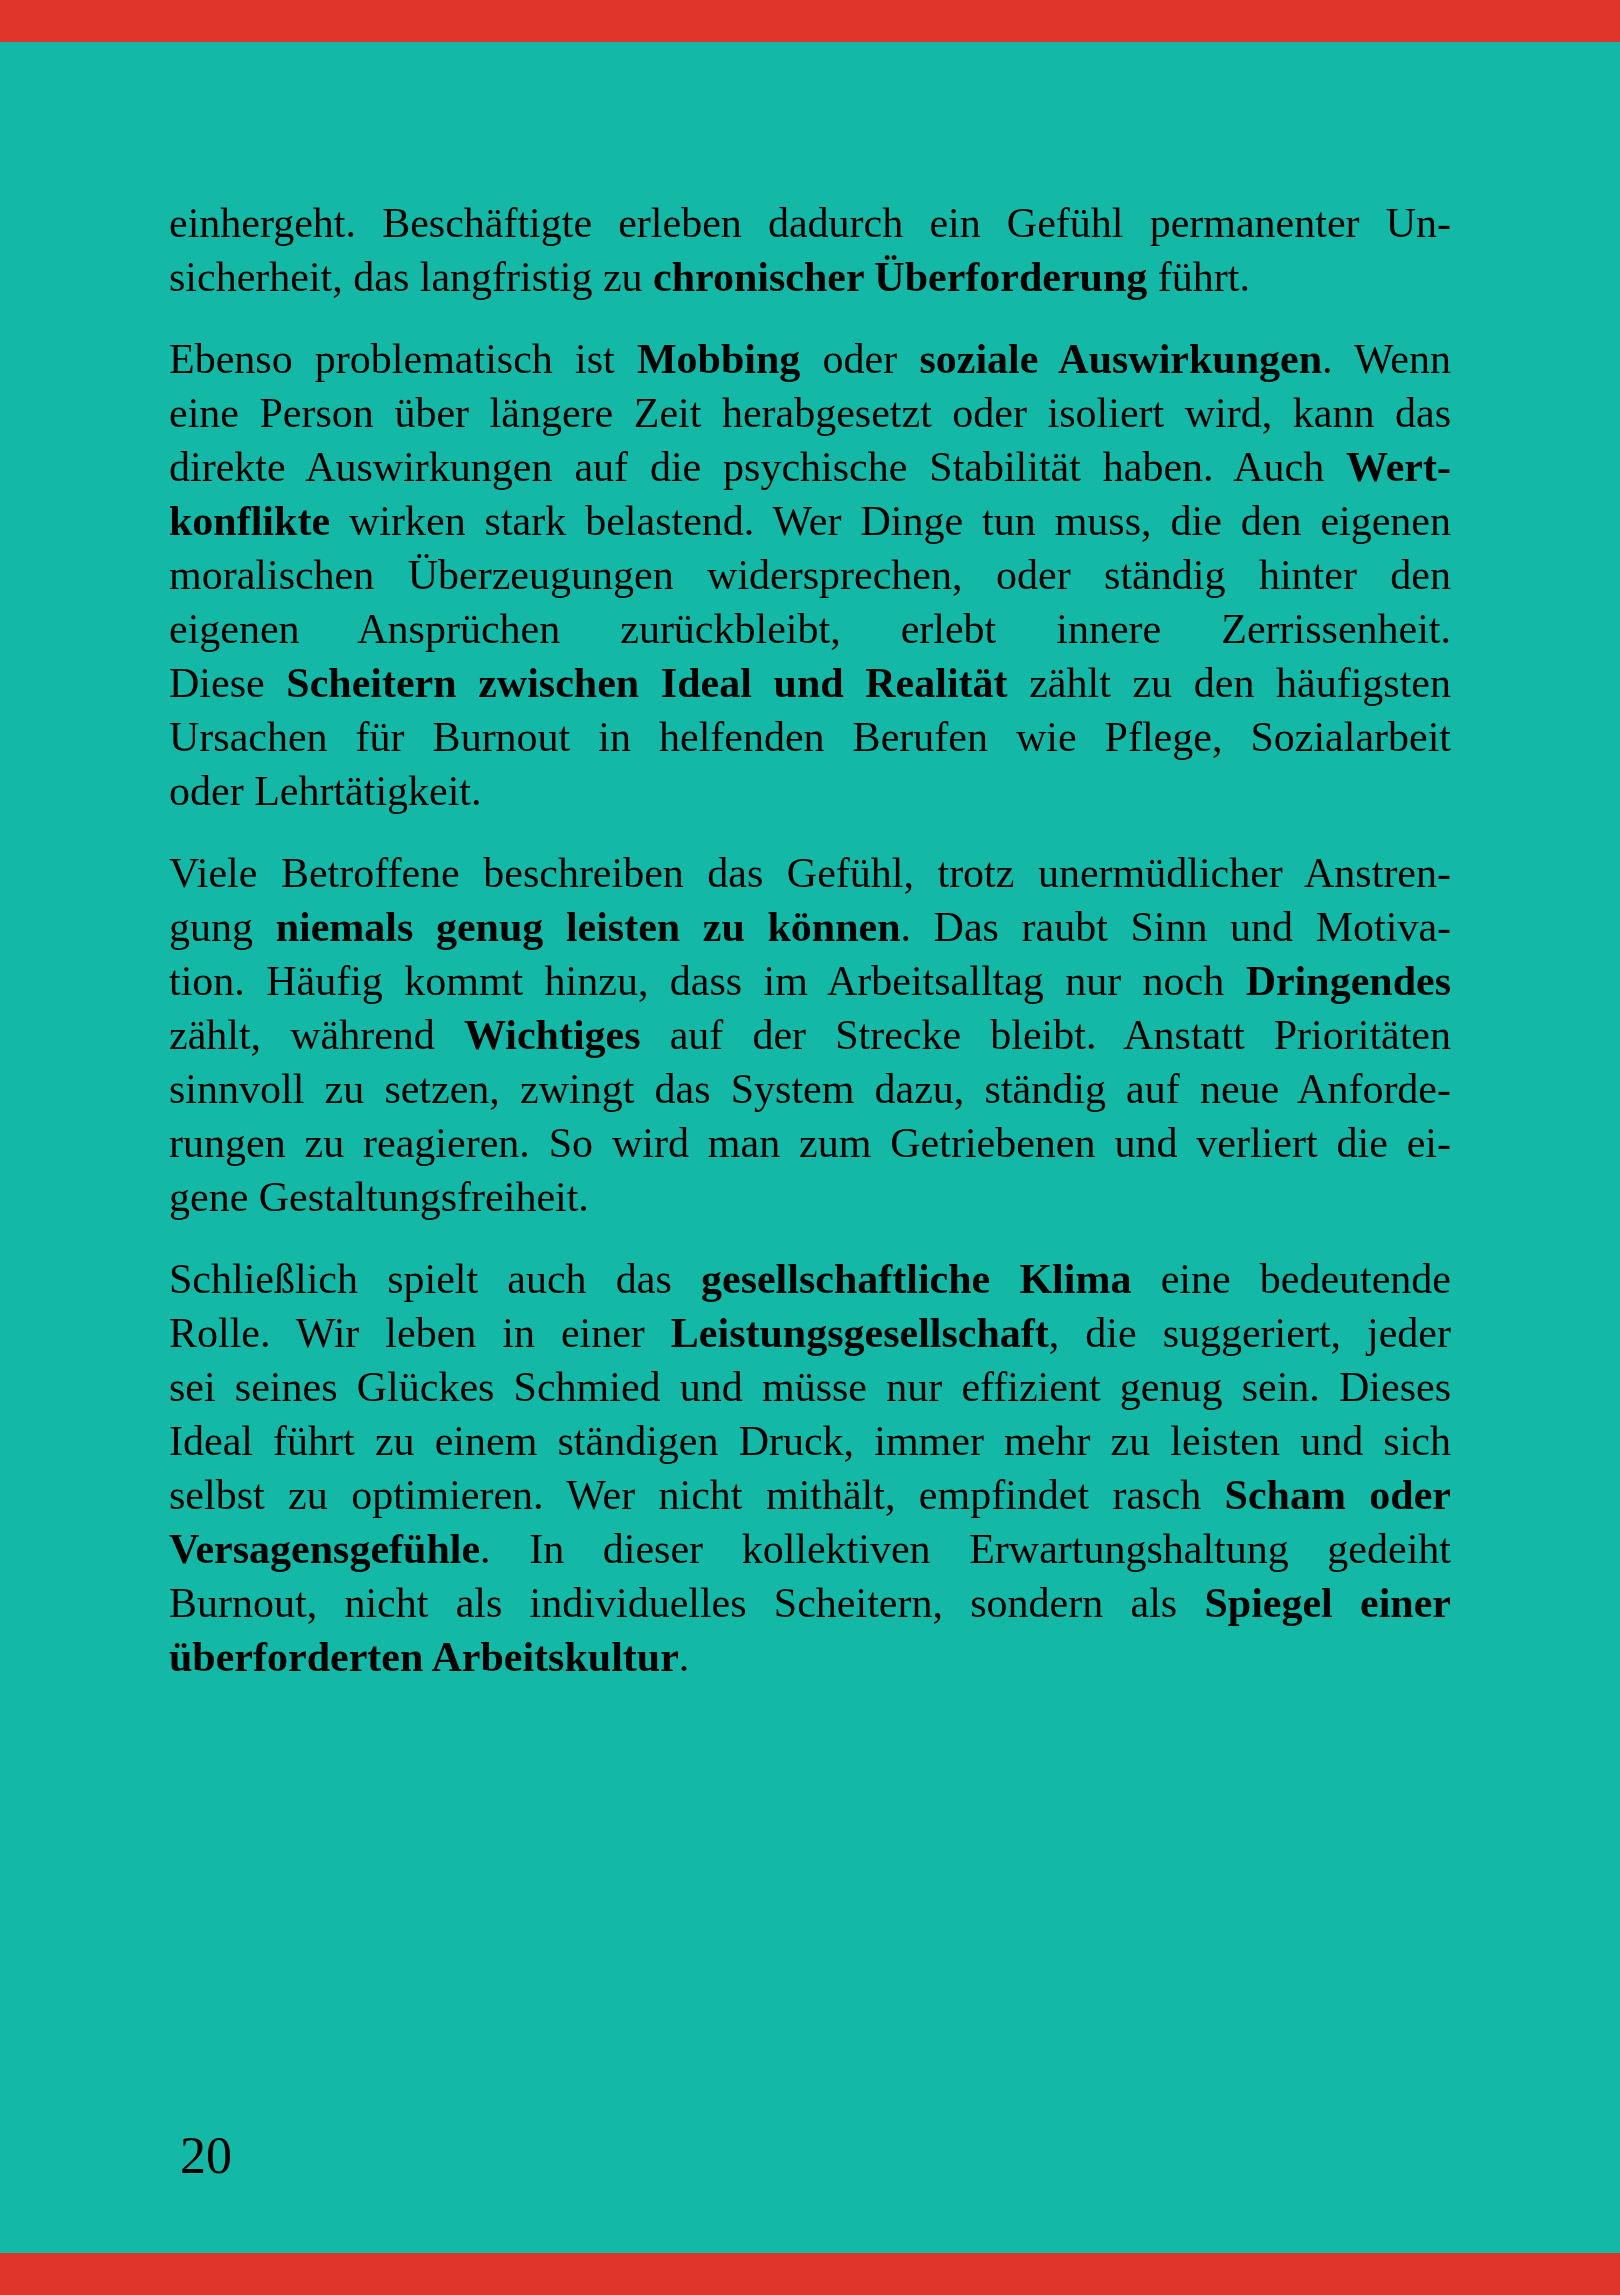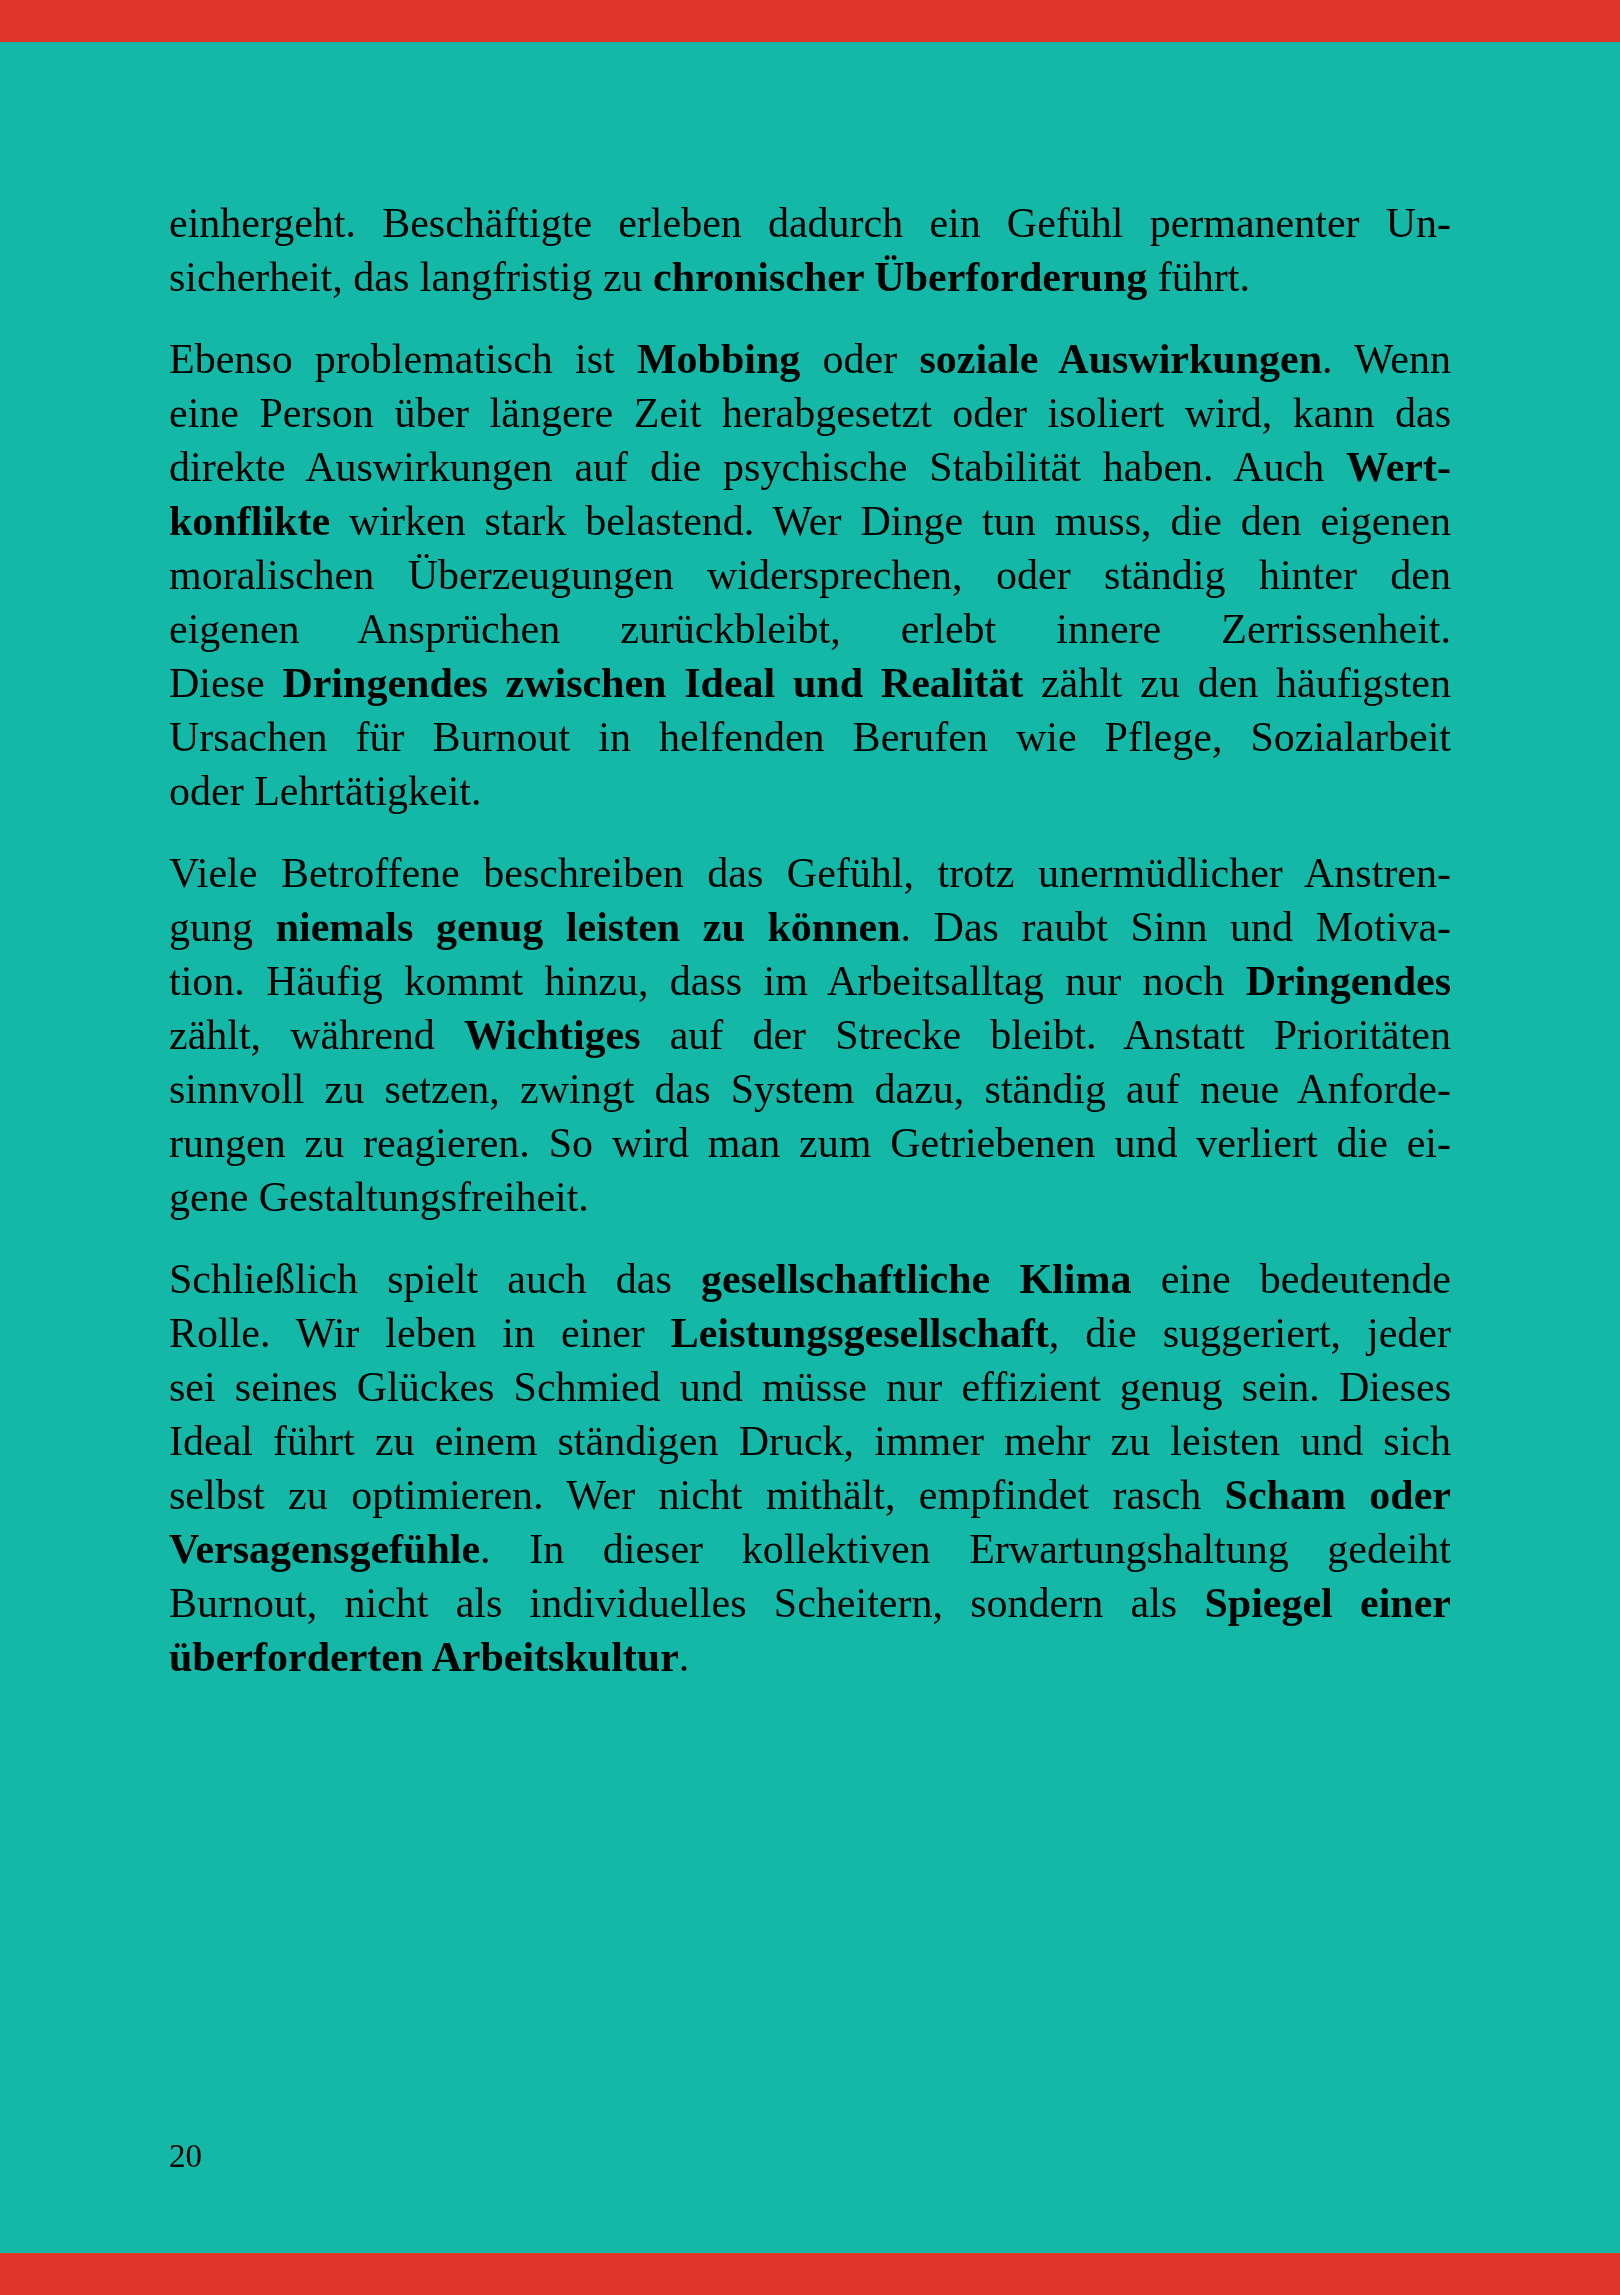--- a/index.html
+++ b/index.html
@@ -45,23 +45,23 @@
     white-space: normal;
   }
   .line.last {
     text-align-last: left;
   }
   .line b {
     font-weight: bold;
   }
   .page-number {
     position: absolute;
-    left: 169px;
+    left: 180px;
     top: 2129px;
-    font-size: 33px;
+    font-size: 52px;
     line-height: 54px;
   }
 </style>
 </head>
 <body>
 
 <div class="page">
   <div class="accent-bar top" style="background: rgb(224, 53, 43);"></div>
 
   <div class="content" id="content">
@@ -69,21 +69,21 @@
         <div class="line"><span>einhergeht. Beschäftigte erleben dadurch ein Gefühl permanenter Un-</span></div>
         <div class="line last"><span>sicherheit, das langfristig zu </span><b>chronischer Überforderung</b><span> führt.</span></div>
       </div>
       <div class="para">
         <div class="line"><span>Ebenso problematisch ist </span><b>Mobbing</b><span> oder </span><b>soziale Auswirkungen</b><span>. Wenn</span></div>
         <div class="line"><span>eine Person über längere Zeit herabgesetzt oder isoliert wird, kann das</span></div>
         <div class="line"><span>direkte Auswirkungen auf die psychische Stabilität haben. Auch </span><b>Wert-</b></div>
         <div class="line"><b>konflikte</b><span> wirken stark belastend. Wer Dinge tun muss, die den eigenen</span></div>
         <div class="line"><span>moralischen Überzeugungen widersprechen, oder ständig hinter den</span></div>
         <div class="line"><span>eigenen Ansprüchen zurückbleibt, erlebt innere Zerrissenheit.</span></div>
-        <div class="line"><span>Diese </span><b>Dringendes zwischen Ideal und Realität</b><span> zählt zu den häufigsten</span></div>
+        <div class="line"><span>Diese </span><b>Scheitern zwischen Ideal und Realität</b><span> zählt zu den häufigsten</span></div>
         <div class="line"><span>Ursachen für Burnout in helfenden Berufen wie Pflege, Sozialarbeit</span></div>
         <div class="line last"><span>oder Lehrtätigkeit.</span></div>
       </div>
       <div class="para">
         <div class="line"><span>Viele Betroffene beschreiben das Gefühl, trotz unermüdlicher Anstren-</span></div>
         <div class="line"><span>gung </span><b>niemals genug leisten zu können</b><span>. Das raubt Sinn und Motiva-</span></div>
         <div class="line"><span>tion. Häufig kommt hinzu, dass im Arbeitsalltag nur noch </span><b>Dringendes</b></div>
         <div class="line"><span>zählt, während </span><b>Wichtiges</b><span> auf der Strecke bleibt. Anstatt Prioritäten</span></div>
         <div class="line"><span>sinnvoll zu setzen, zwingt das System dazu, ständig auf neue Anforde-</span></div>
         <div class="line"><span>rungen zu reagieren. So wird man zum Getriebenen und verliert die ei-</span></div>

